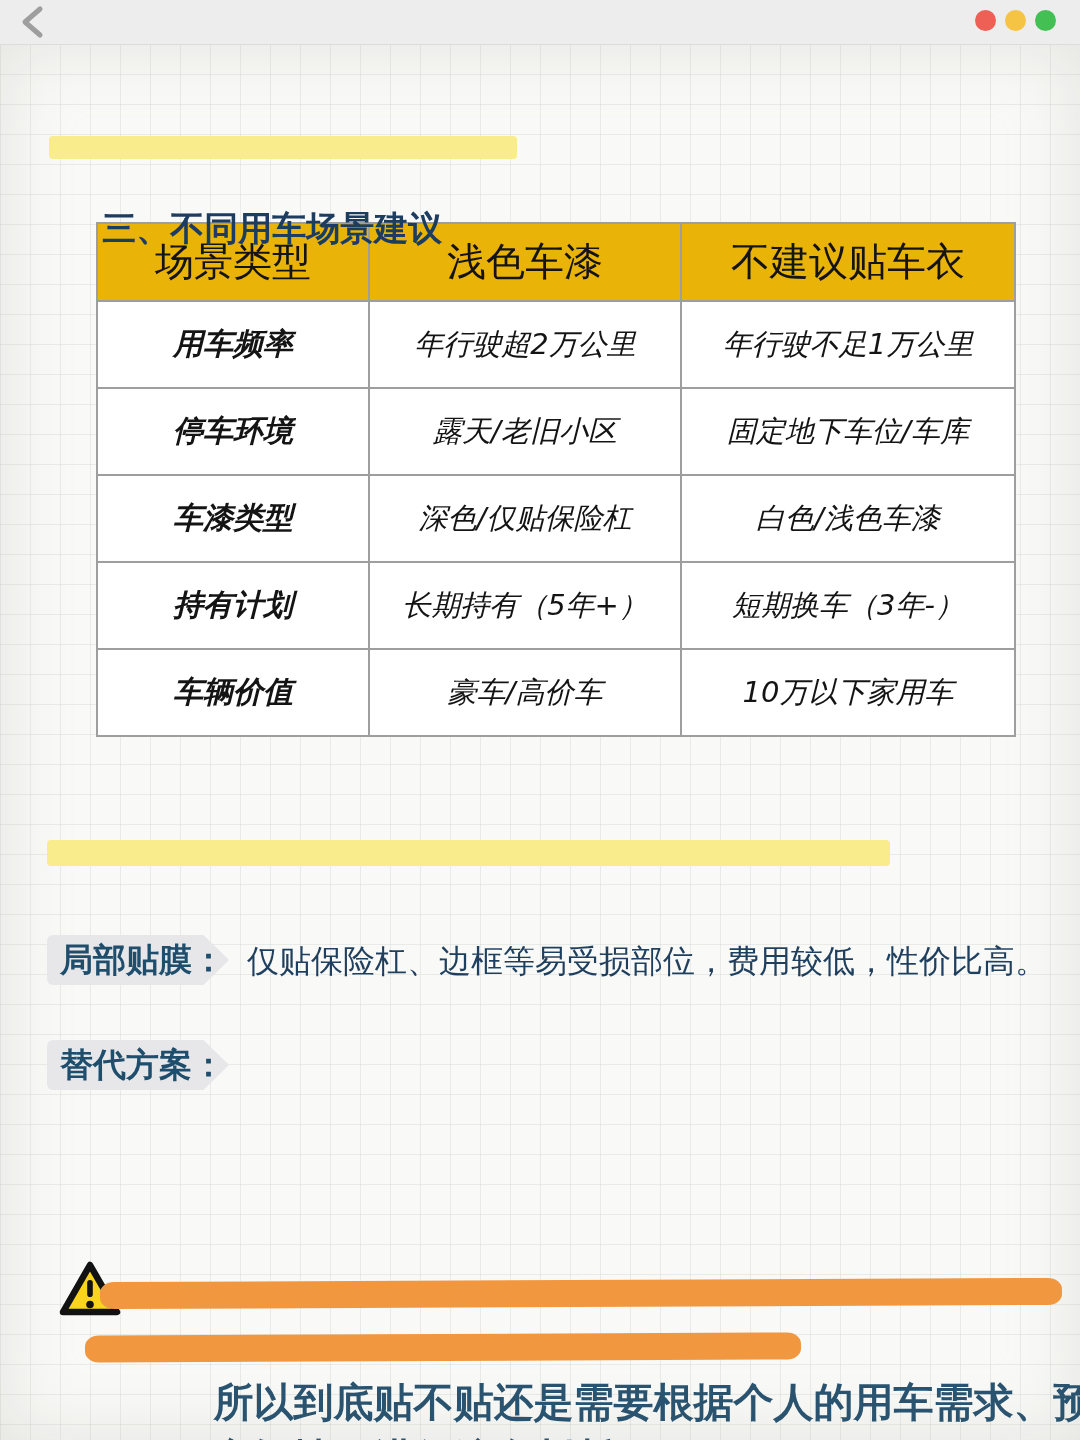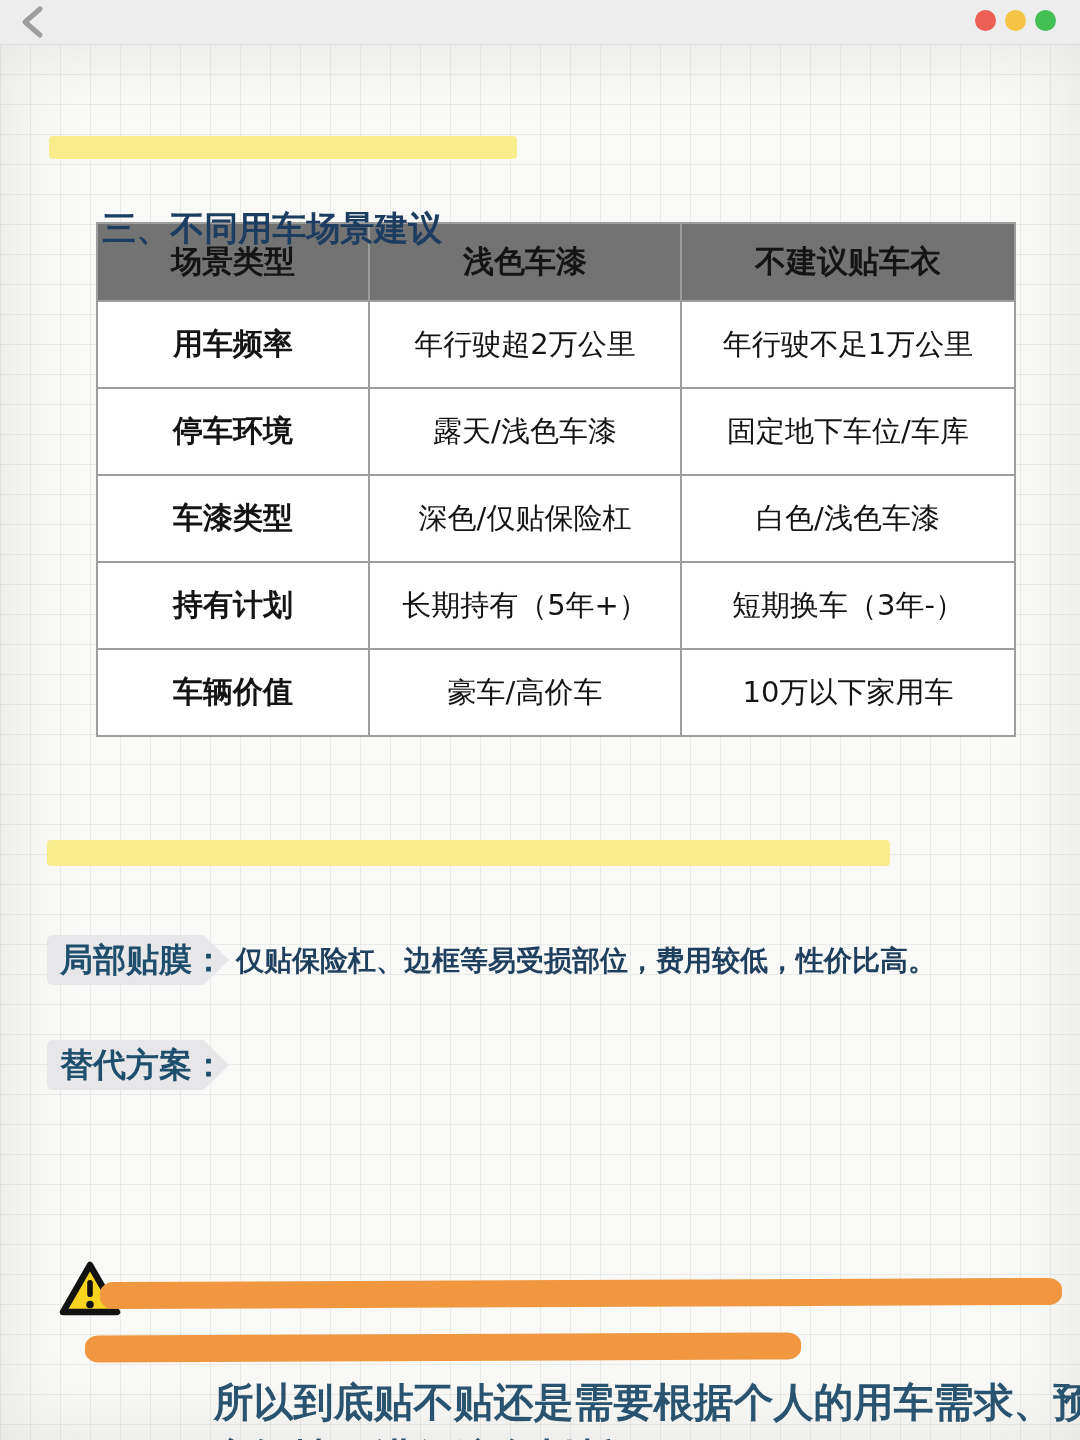--- a/index.html
+++ b/index.html
@@ -40,38 +40,38 @@
   #title-alternatives { top:802px; }
   #title-alternatives .hl { left:-8px; top:38px; width:843px; height:26px; }
 
   
   table.scenario { position:absolute; left:96px; top:222px; width:918px;
                    border-collapse:collapse; table-layout:fixed; background:#ffffff; }
   table.scenario th, table.scenario td {
     border:2px solid #9e9e9e; text-align:center; vertical-align:middle;
     color:#141414; padding:0; overflow:hidden;
   }
-  table.scenario thead th { background:#737373; height:76px; font-size:31px; font-weight:bold; }
-  table.scenario tbody td { height:85px; font-size:29px; font-weight:500; }
+  table.scenario thead th { background:#eab308; height:76px; font-size:39px; font-weight:normal; }
+  table.scenario tbody td { height:85px; font-size:29px; font-weight:500;font-style:italic; }
   table.scenario tbody td.rowhead { font-size:30px; font-weight:bold; }
 
   
   .item { position:absolute; left:47px; display:flex; align-items:flex-start; }
   #item-partial  { top:935px; }
   #item-alternate{ top:1040px;justify-content:space-between; }
   .item-label {
     flex:none; width:182px; height:50px; background:#e7e7ea;
     clip-path:polygon(0 0, 86% 0, 100% 50%, 86% 100%, 0 100%);
     border-radius:6px 0 0 6px;
     font-size:33px; font-weight:bold; color:#1f4e6d;
     line-height:50px; padding-left:13px; box-sizing:border-box; white-space:pre;
   }
   .item-text {
-    margin-left:7px; padding-top:4px;
-    font-size:28px; line-height:44px; font-weight:700;
+    margin-left:18px; padding-top:4px;
+    font-size:32px; line-height:44px; font-weight:400;
     color:#1f3f5e; white-space:pre;
   }
 
   
   .warn-icon { position:absolute; left:58px; top:1260px; width:64px; height:60px; }
   .warning { position:absolute; left:130px; top:1262px; }
   .warn-line { position:relative; height:56px; line-height:56px;
                font-size:40px; font-weight:bold; color:#29536f; white-space:pre; }
   .warn-line .wtxt { position:relative; z-index:1; }
   .warn-line .stroke { position:absolute; z-index:0; background:#f0973f;
@@ -117,21 +117,21 @@
       </tr>
     </thead>
     <tbody>
       <tr>
         <td class="rowhead">用车频率</td>
         <td>年行驶超2万公里</td>
         <td>年行驶不足1万公里</td>
       </tr>
       <tr>
         <td class="rowhead">停车环境</td>
-        <td>露天/浅色车漆</td>
+        <td>露天/老旧小区</td>
         <td>固定地下车位/车库</td>
       </tr>
       <tr>
         <td class="rowhead">车漆类型</td>
         <td>深色/仅贴保险杠</td>
         <td>白色/浅色车漆</td>
       </tr>
       <tr>
         <td class="rowhead">持有计划</td>
         <td>长期持有（5年+）</td>

